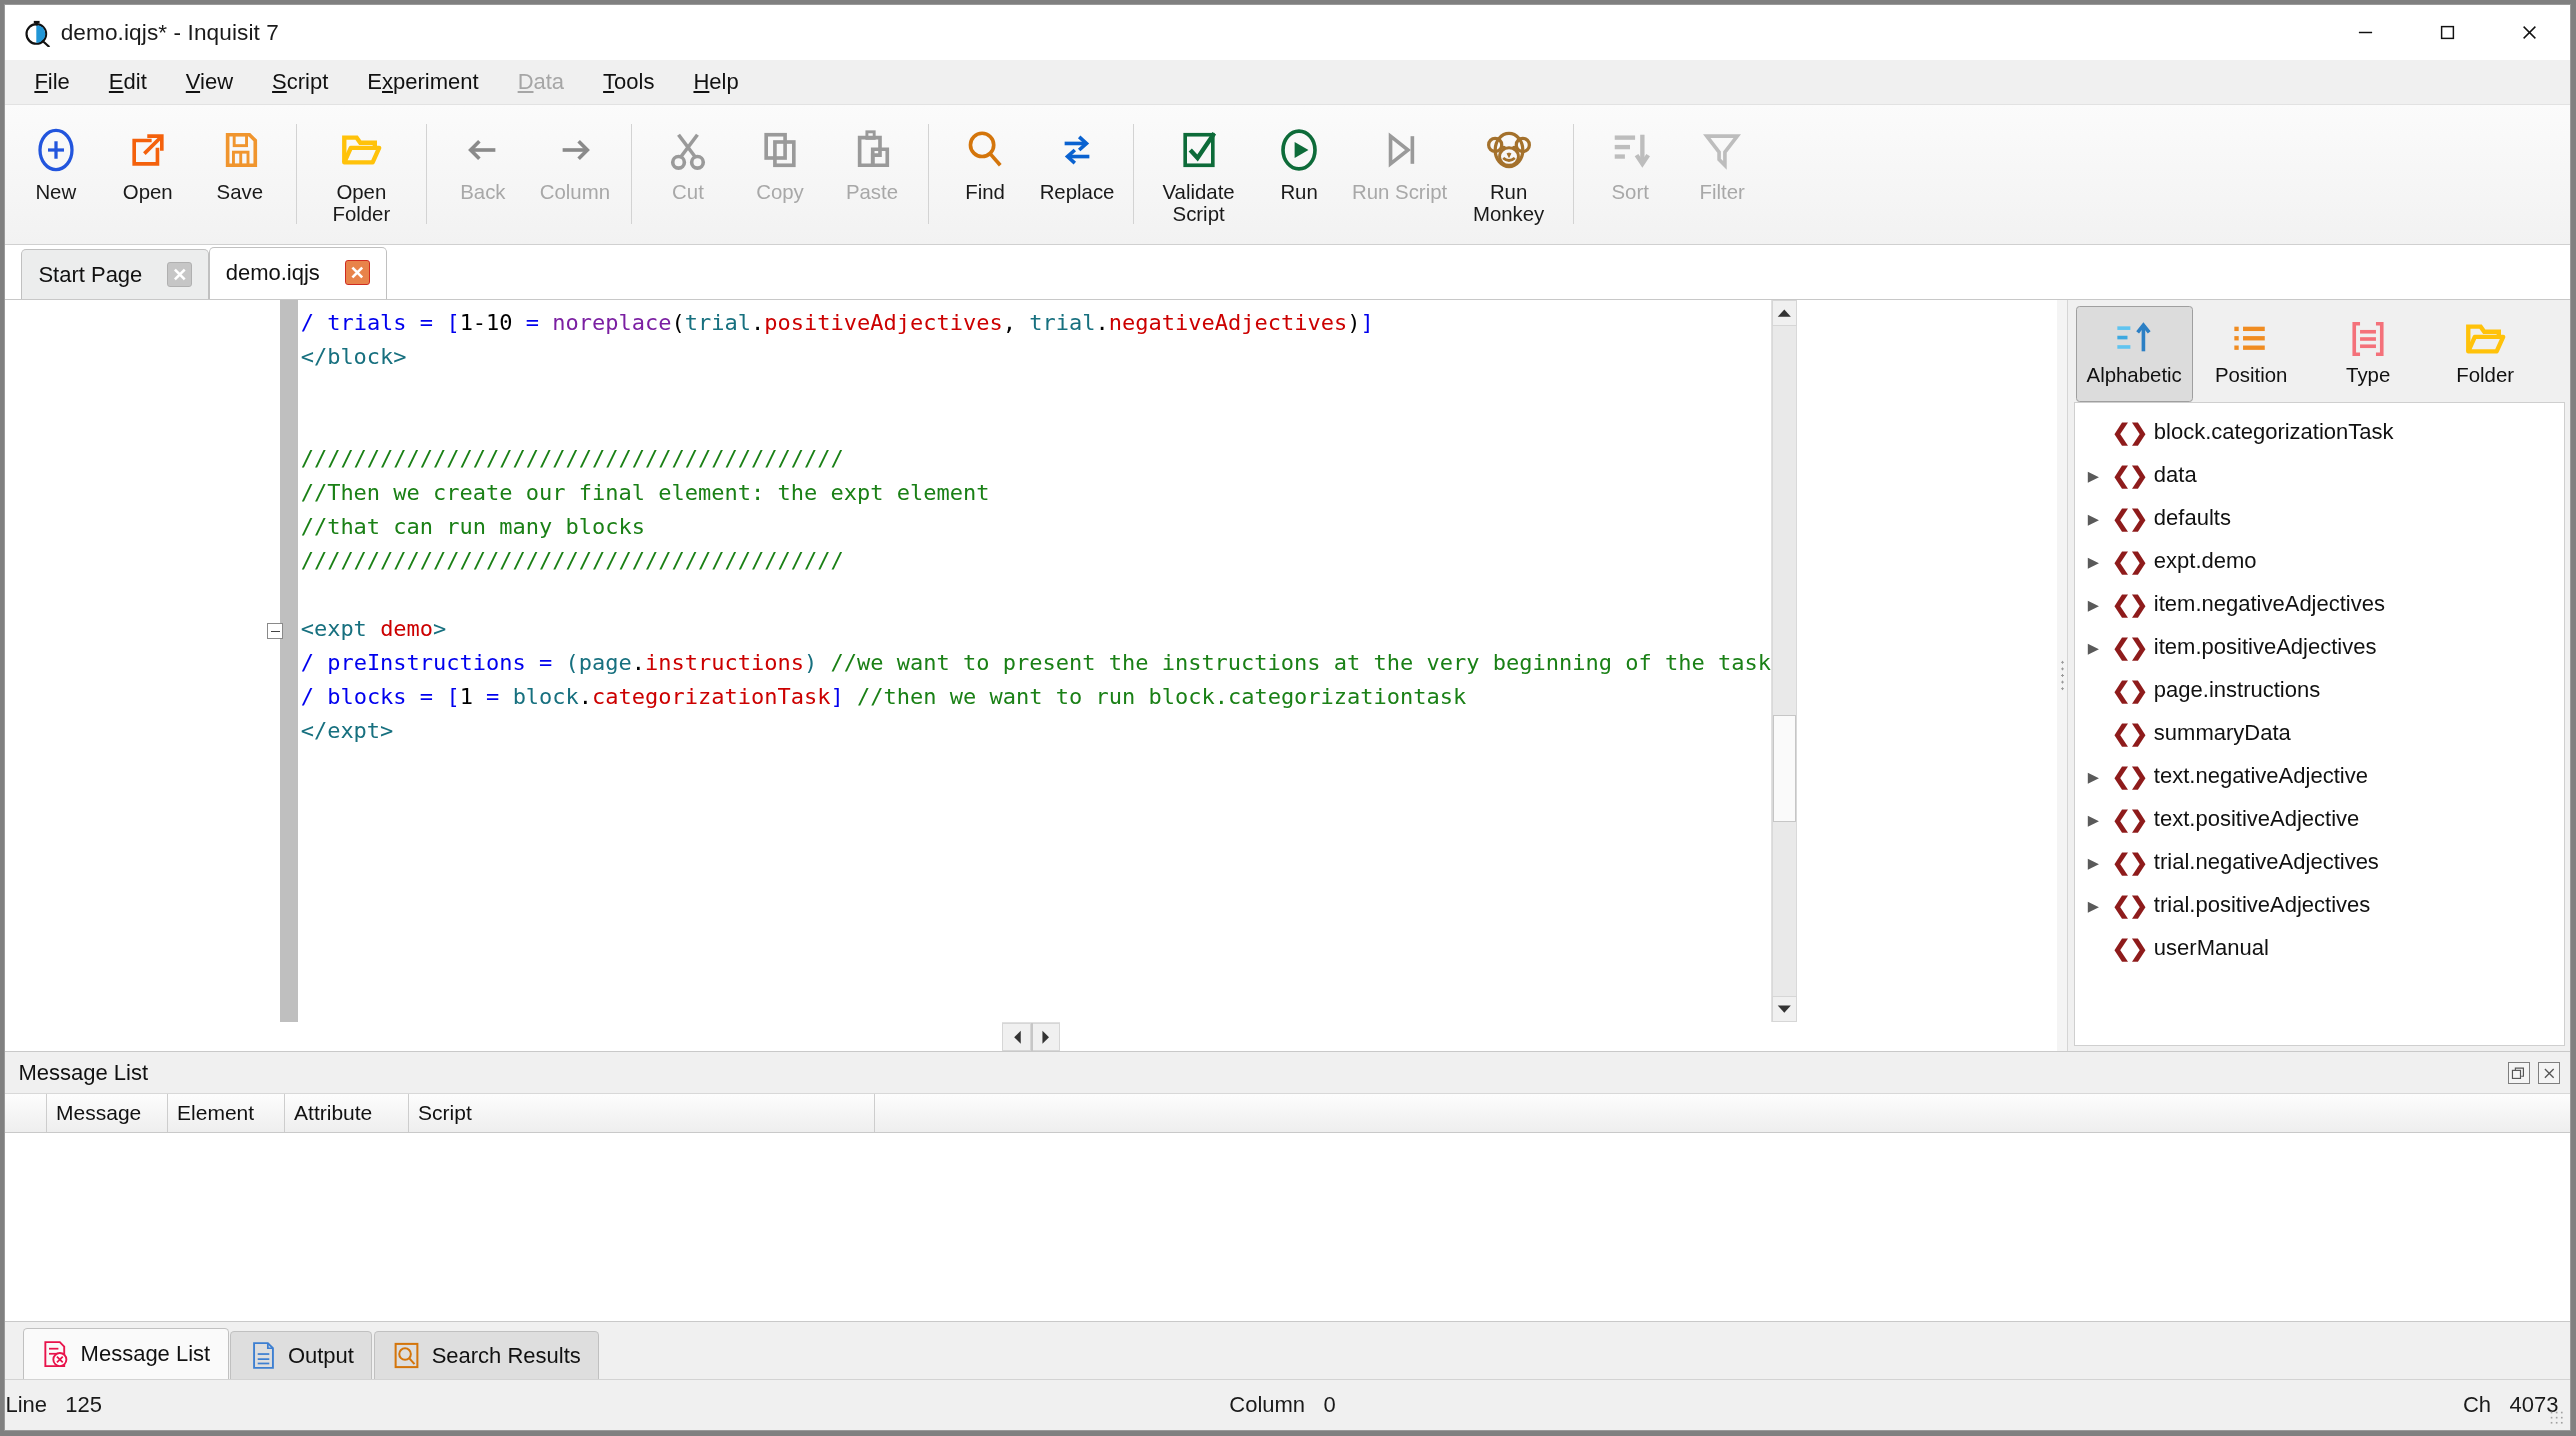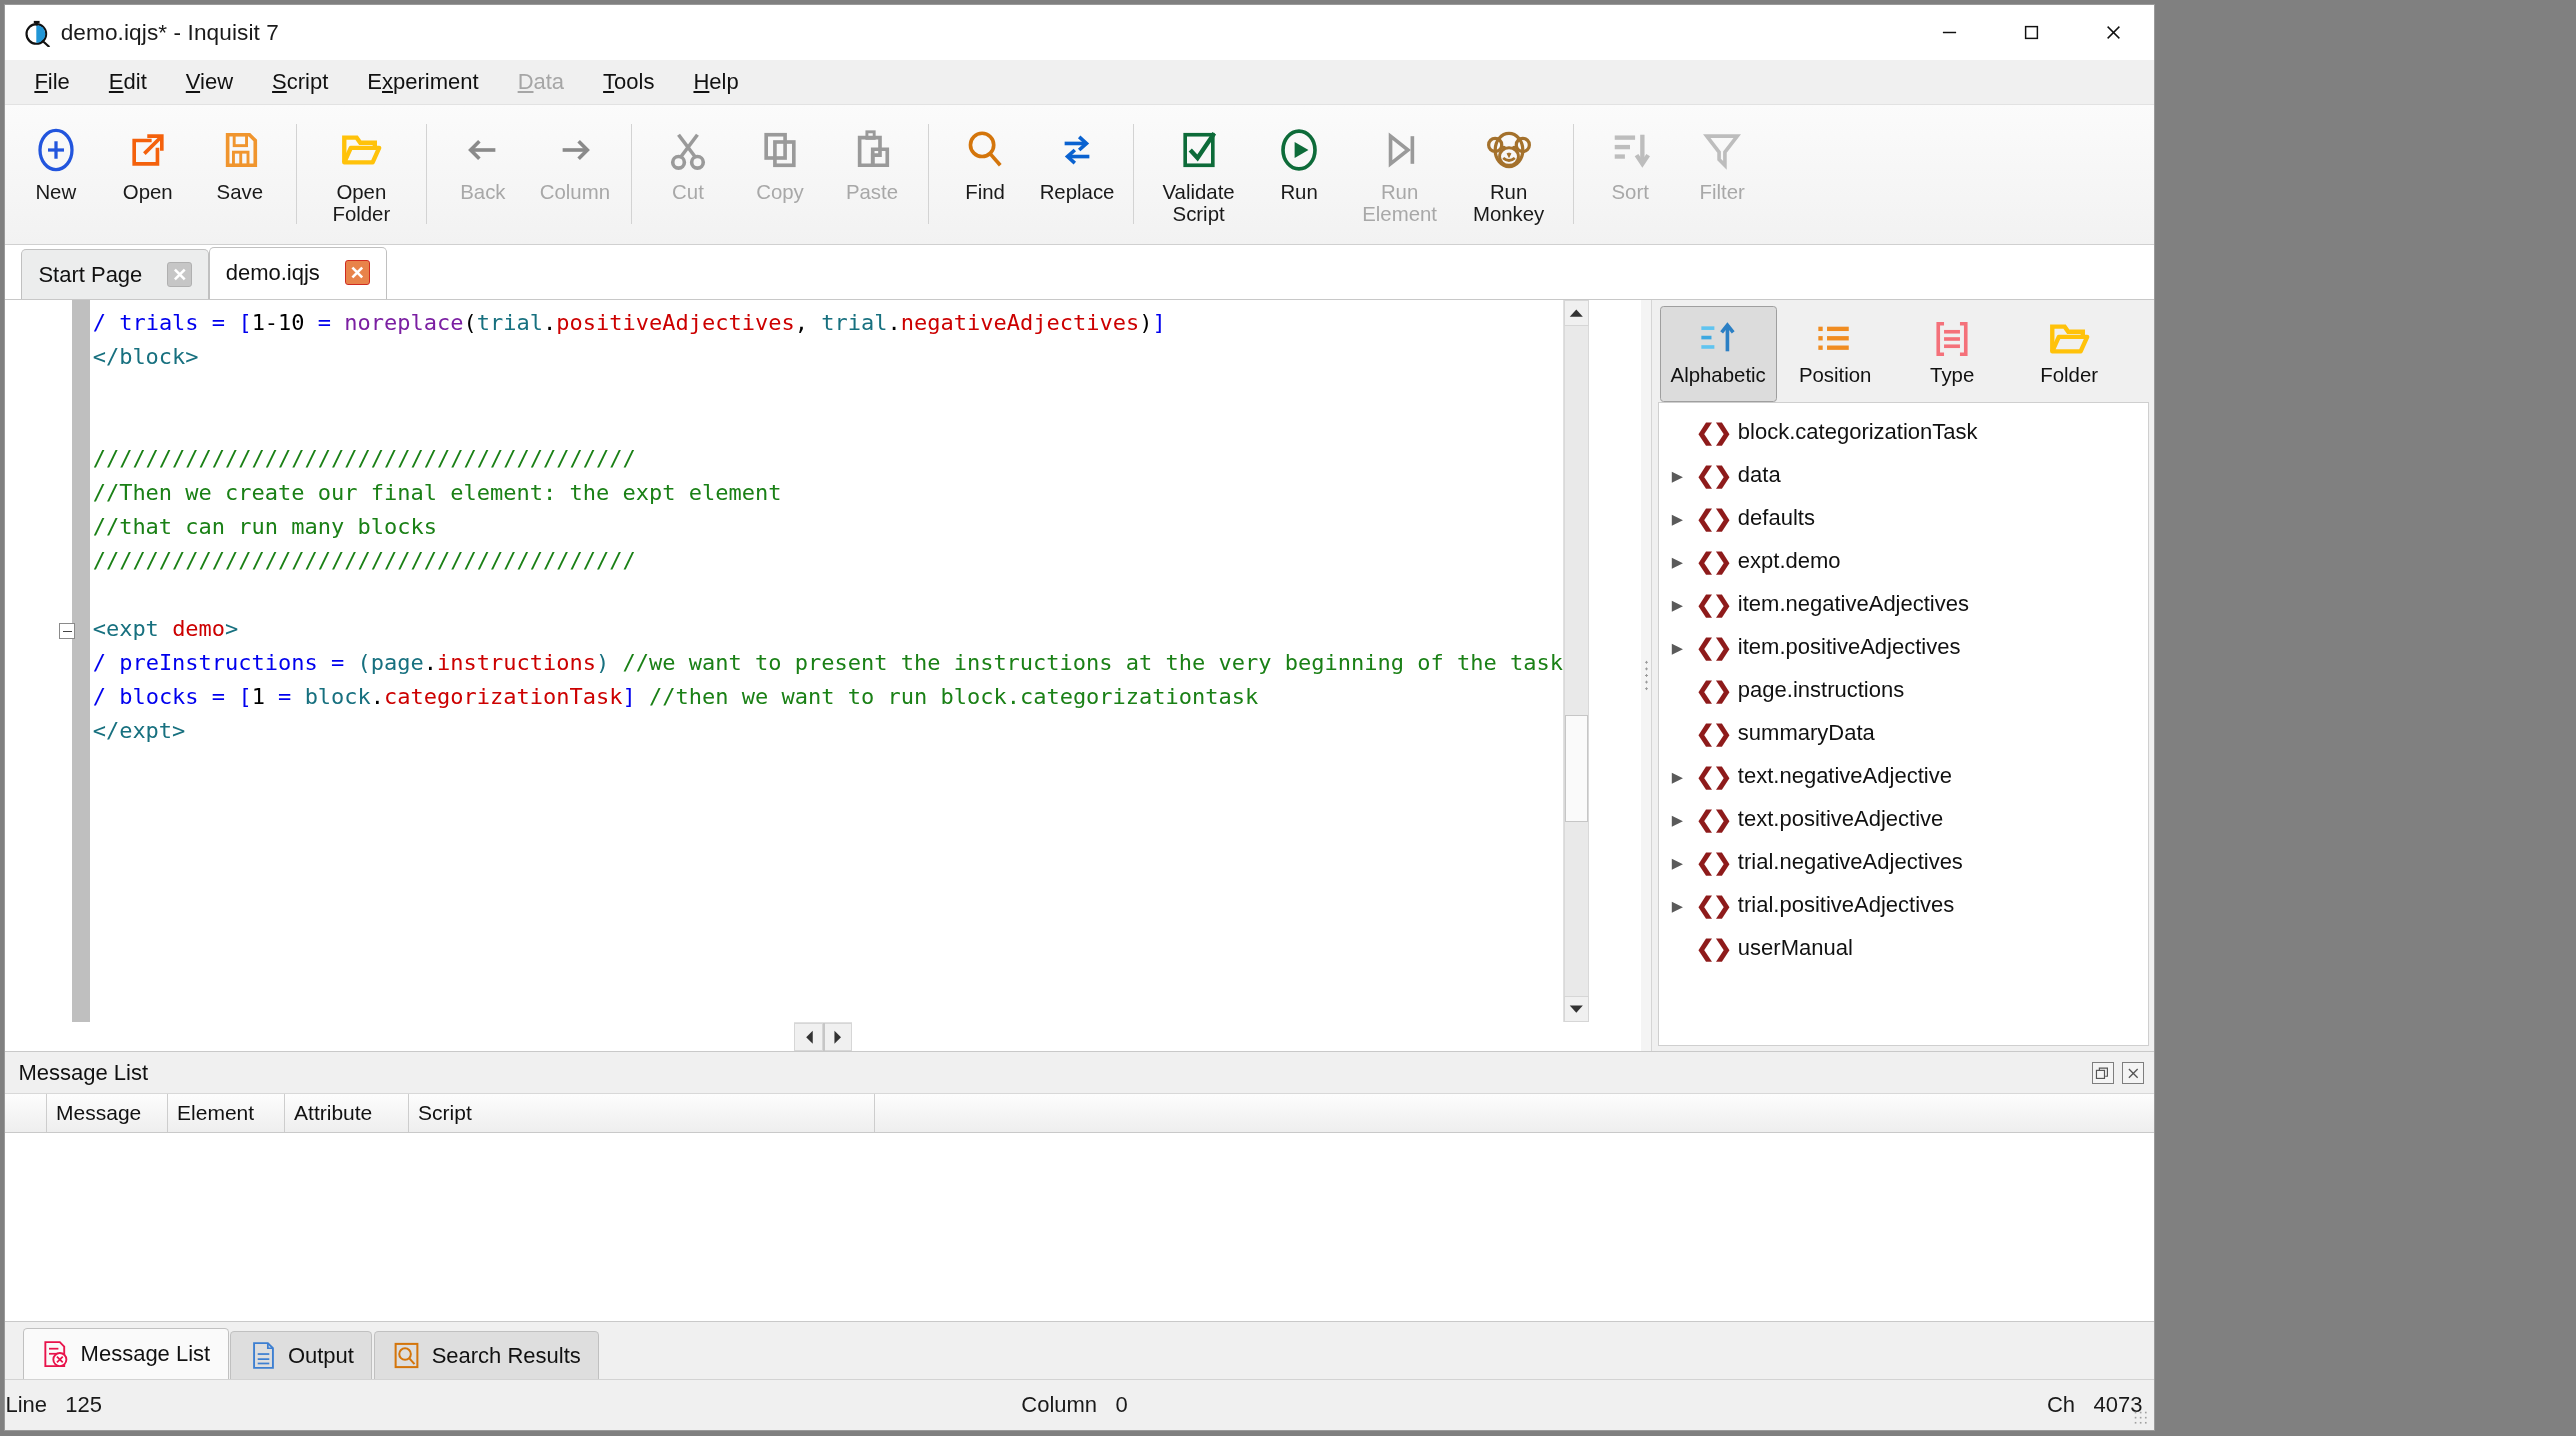--- a/index.html
+++ b/index.html
@@ -5,21 +5,21 @@
   * { box-sizing: border-box; margin:0; padding:0; }
   html, body { width:2576px; height:1436px; overflow:hidden; }
   body {
     font-family: "Liberation Sans", sans-serif;
     background:#808080;
     font-size: 22px;
     -webkit-font-smoothing: antialiased;
   }
   .window {
     position:absolute; left:4.4px; top:4.4px;
-    width:2151px; height:1427px;
+    width:2567px; height:1427px;
     background:#3b82f6;
     border:0.7px solid #9a9a9a;
     display:flex; flex-direction:column;
     overflow:hidden;
   }
 
   
   .titlebar {
     height:55px; min-height:55px; background:#ffffff;
     display:flex; align-items:center; position:relative;
@@ -397,21 +397,21 @@
           </span>
           <div class="tb-lbl">Run</div>
         </div>
         <div class="tb-btn wide disabled">
           <span class="tb-ico">
             <svg width="48" height="48" viewBox="0 0 66 66">
               <polygon points="20,14 44,33 20,52" fill="none" stroke="#9a9a9a" stroke-width="5"></polygon>
               <line x1="50" y1="14" x2="50" y2="52" stroke="#9a9a9a" stroke-width="5"></line>
             </svg>
           </span>
-          <div class="tb-lbl">Run Element</div>
+          <div class="tb-lbl">Run Script</div>
         </div>
         <div class="tb-btn wide">
           <span class="tb-ico">
             <svg width="48" height="48" viewBox="0 0 66 66">
               <circle cx="14" cy="26" r="9" fill="none" stroke="#a4712c" stroke-width="4.5"></circle>
               <circle cx="52" cy="26" r="9" fill="none" stroke="#a4712c" stroke-width="4.5"></circle>
               <ellipse cx="33" cy="33" rx="19" ry="23" fill="none" stroke="#a4712c" stroke-width="4.5"></ellipse>
               <ellipse cx="33" cy="42" rx="13" ry="12" fill="none" stroke="#a4712c" stroke-width="4"></ellipse>
               <circle cx="26" cy="30" r="2.8" fill="#a4712c"></circle>
               <circle cx="40" cy="30" r="2.8" fill="#a4712c"></circle>

